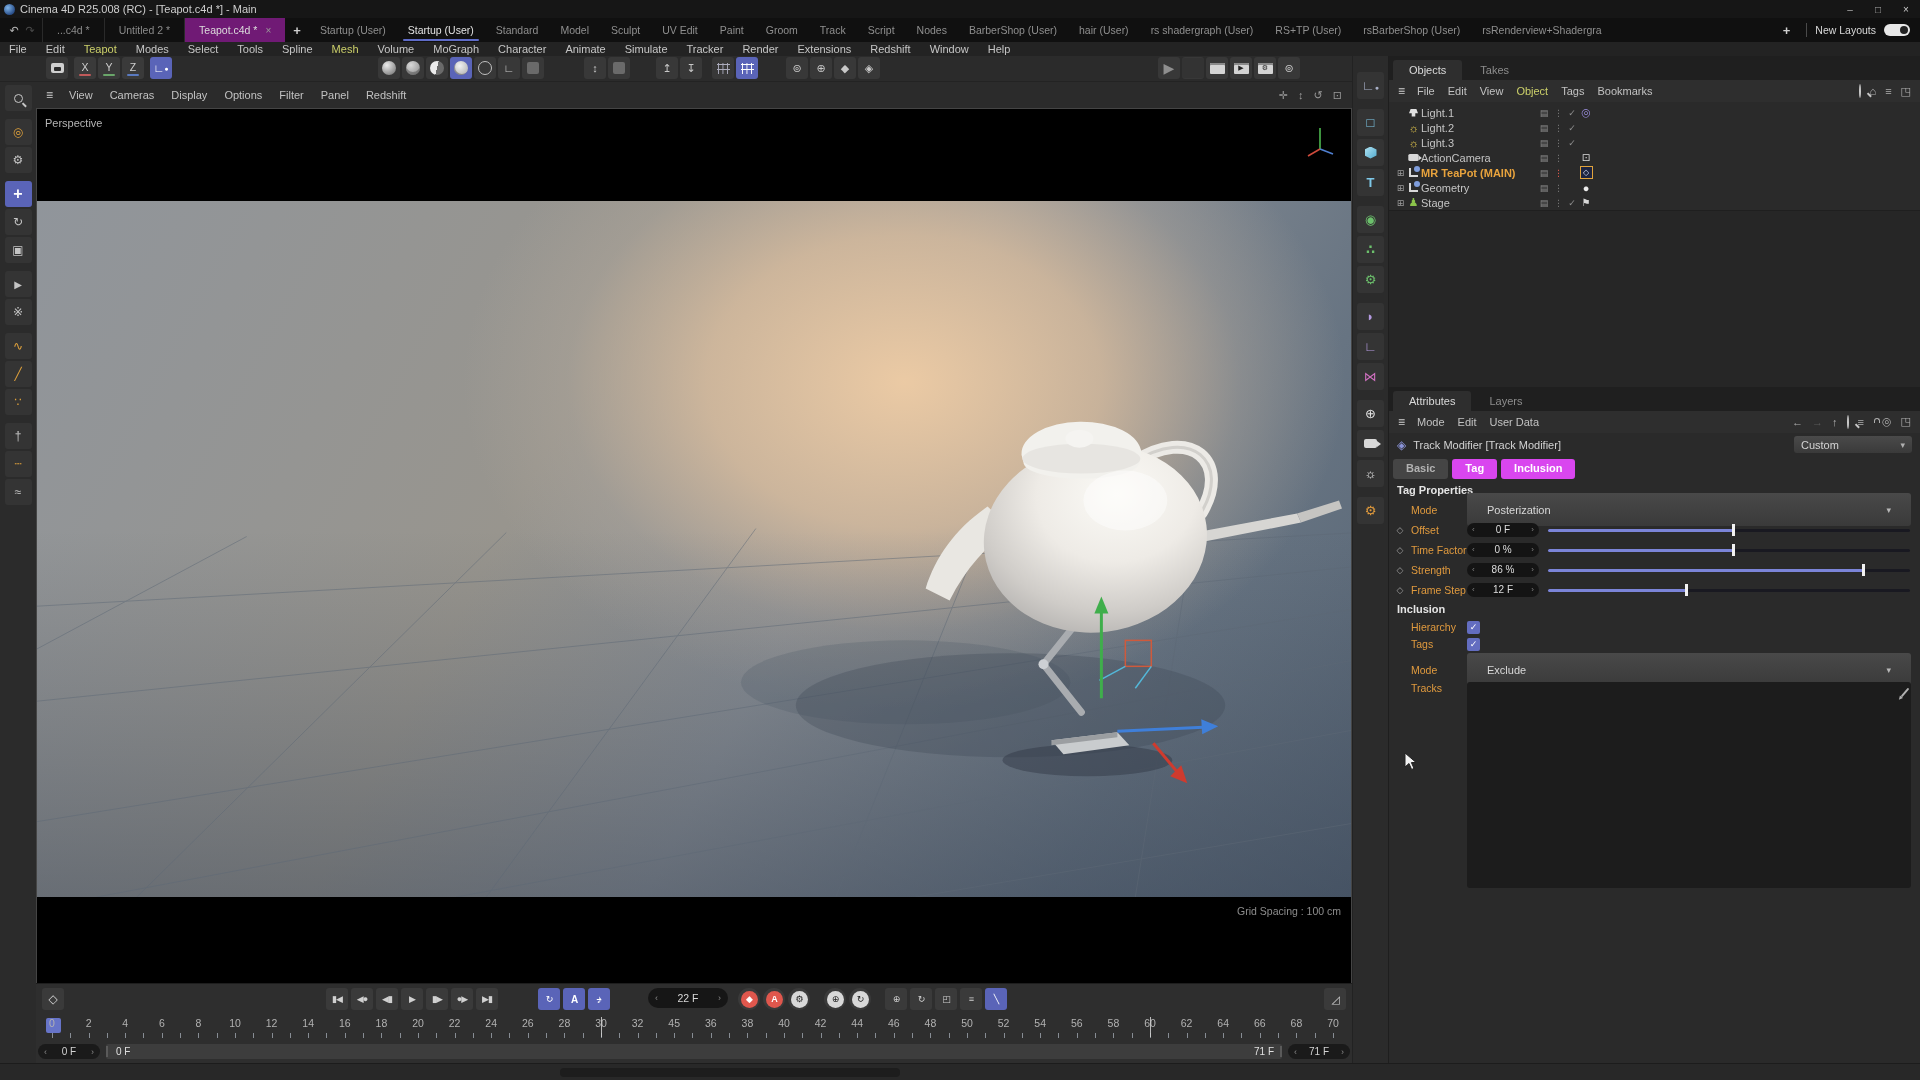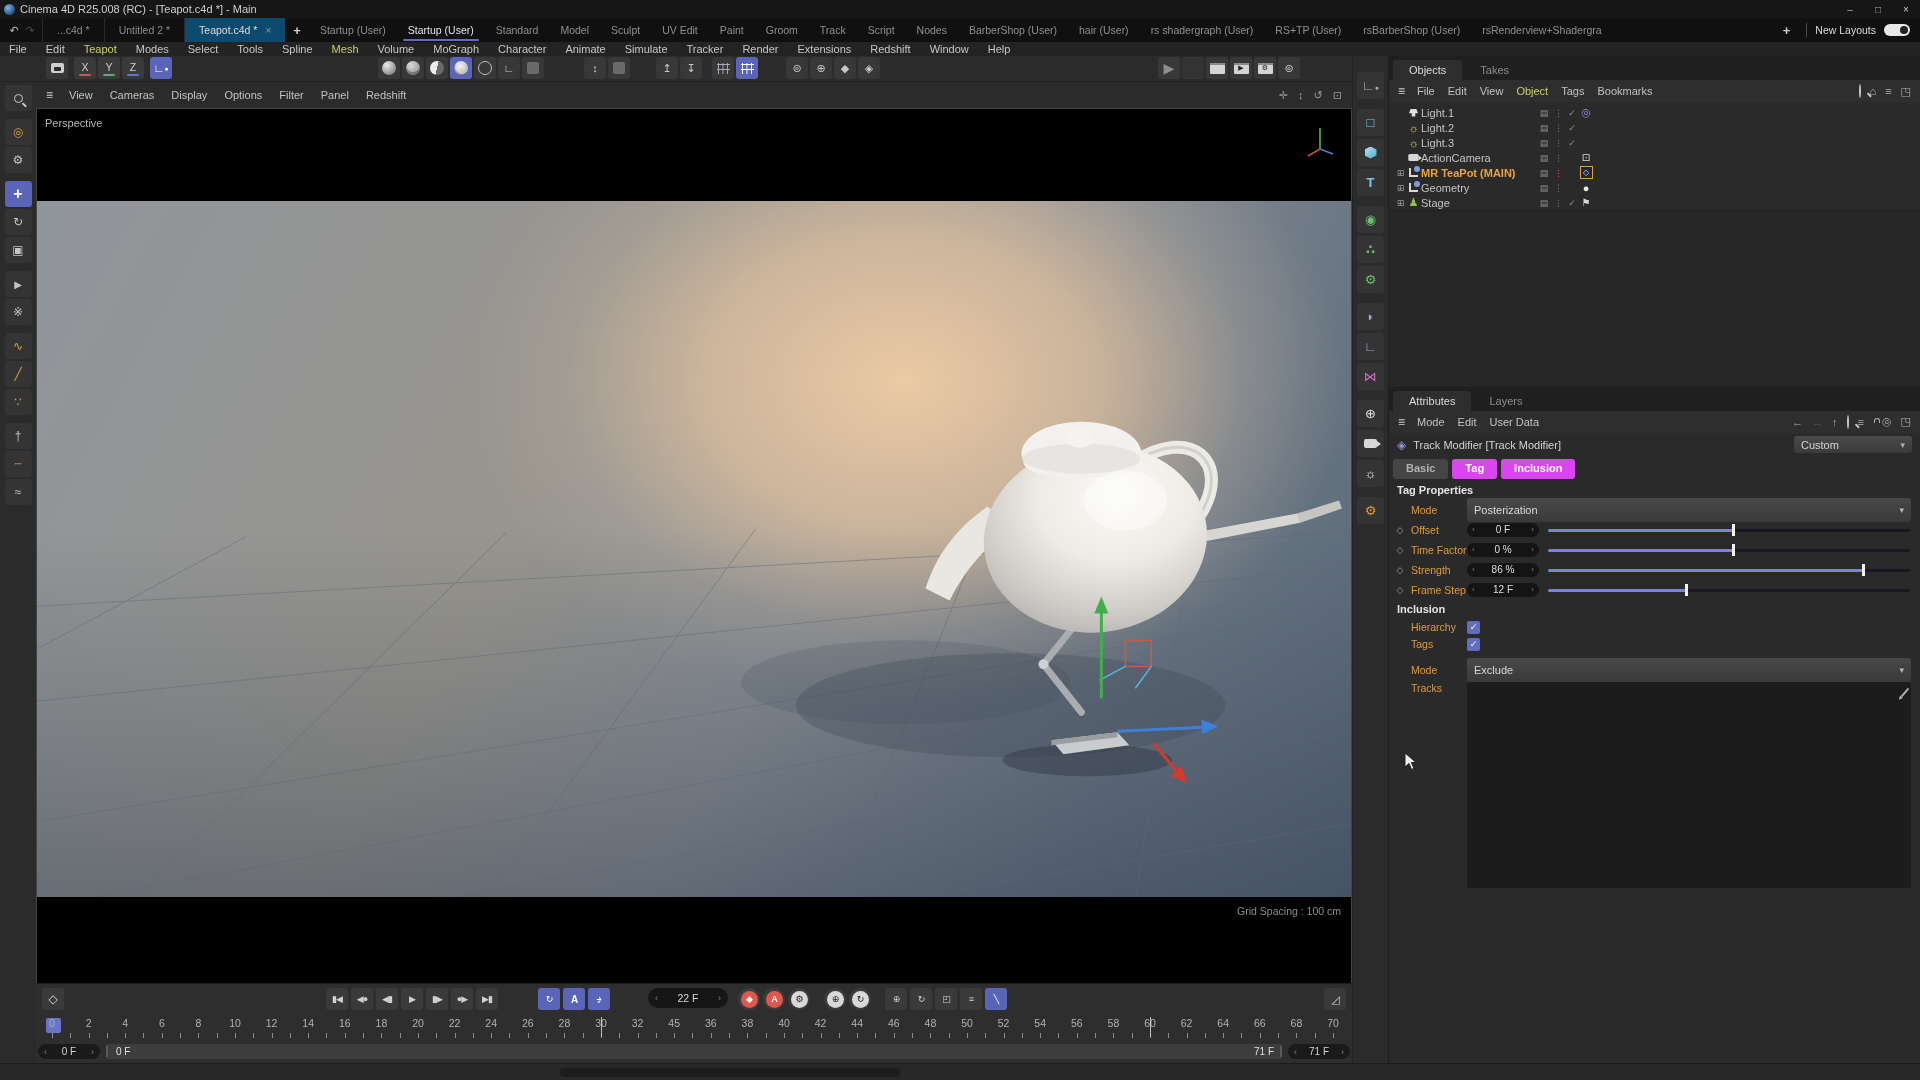--- a/index.html
+++ b/index.html
@@ -12,21 +12,21 @@
   .win-btns{margin-left:auto;display:flex;}
   .win-btn{width:28px;height:18px;display:flex;align-items:center;justify-content:center;color:#aaa;font-size:10px;}
   .win-btn:last-child{color:#ccc;}
 
   
   .tabbar{height:24px;background:#101010;display:flex;align-items:center;font-size:10.5px;color:#8a8a8a;padding:0 6px;}
   .hist-ico{width:16px;text-align:center;color:#b5b5b5;font-size:11px;}
   .hist-ico.dim{color:#4a4a4a;}
   .doc-tabs{display:flex;align-items:stretch;height:100%;margin-left:4px;}
   .doc-tab{display:flex;align-items:center;padding:0 14px;gap:8px;border-left:1px solid #2a2a2a;}
-  .doc-tab.active{background:#0c4a6e;color:#dcdcdc;}
+  .doc-tab.active{background:#701a75;color:#dcdcdc;}
   .tab-close{color:#9a9a9a;font-size:10px;}
   .tab-add{padding:0 8px;color:#cfcfcf;font-size:13px;font-weight:bold;}
   .layout-tabs{display:flex;align-items:center;height:100%;flex:1;}
   .layout-tab{padding:0 11px;height:100%;display:flex;align-items:center;white-space:nowrap;position:relative;color:#8f8f8f;}
   .layout-tab.active{color:#e2e2e2;}
   .layout-tab.active::after{content:"";position:absolute;left:6px;right:6px;bottom:1px;height:2px;background:#5f6cc8;border-radius:1px;}
   .tab-sep{width:1px;height:14px;background:#4a4a4a;margin:0 8px;}
   .newlayouts{color:#d8d8d8;margin-right:8px;white-space:nowrap;}
   .toggle{width:26px;height:12px;border-radius:6px;background:#e8e8e8;position:relative;margin-right:4px;}
   .toggle::after{content:"";position:absolute;right:2px;top:2px;width:8px;height:8px;border-radius:50%;background:#222;}
@@ -157,21 +157,21 @@
   .group-heading{height:19px;display:flex;align-items:center;padding-left:8px;font-weight:bold;color:#e4e4e4;}
   .param-row{height:20px;display:flex;align-items:center;}
   .key-col{width:22px;text-align:center;color:#9a9a9a;font-size:9px;flex:none;}
   .p-label{width:56px;color:#e09a3e;font-size:10.5px;white-space:nowrap;flex:none;}
   .p-step{width:72px;height:14px;background:#141414;border-radius:8px;display:flex;align-items:center;justify-content:space-between;padding:0 5px;font-size:10px;color:#dedede;flex:none;}
   .p-step .arr{color:#808080;font-size:8px;}
   .slider{flex:1;margin:0 10px 0 9px;height:14px;position:relative;}
   .slider .track{position:absolute;left:0;right:0;top:6px;height:3px;background:#191921;border-radius:2px;}
   .slider .fill{position:absolute;left:0;top:6px;height:3px;background:#7b84d8;border-radius:2px;}
   .slider .handle{position:absolute;top:1px;width:3px;height:12px;background:#f2f2f2;}
-  .dd{flex:1;height:24px;margin-right:9px;background:linear-gradient(#494949,#3a3a3a);border-radius:3px;display:flex;align-items:center;padding:0 7px;color:#d8d8d8;}
+  .dd{flex:1;height:33px;margin-right:9px;background:linear-gradient(#494949,#3a3a3a);border-radius:3px;display:flex;align-items:center;padding:0 20px;color:#d8d8d8;}
   .dd .chev{margin-left:auto;color:#b8b8b8;font-size:9px;}
   .check-row{height:17px;display:flex;align-items:center;}
   .check-row .p-label{width:56px;margin-left:22px;}
   .checkbox{width:13px;height:13px;background:#636dc0;border-radius:2px;display:flex;align-items:center;justify-content:center;color:#fff;font-size:9px;}
   .tracks-row{display:flex;align-items:flex-start;margin-top:2px;}
   .tracks-box{flex:1;margin-right:9px;height:206px;background:#1c1c1c;border-radius:3px;position:relative;}
   .pencil{position:absolute;right:5px;top:5px;width:2px;height:11px;background:#b0b0b0;transform:rotate(40deg);border-radius:1px;}
   .pencil::after{content:"";position:absolute;left:-1.5px;bottom:-4px;border-top:4px solid #b0b0b0;border-left:2.5px solid transparent;border-right:2.5px solid transparent;}
   .attr-filler{flex:1;}
 

